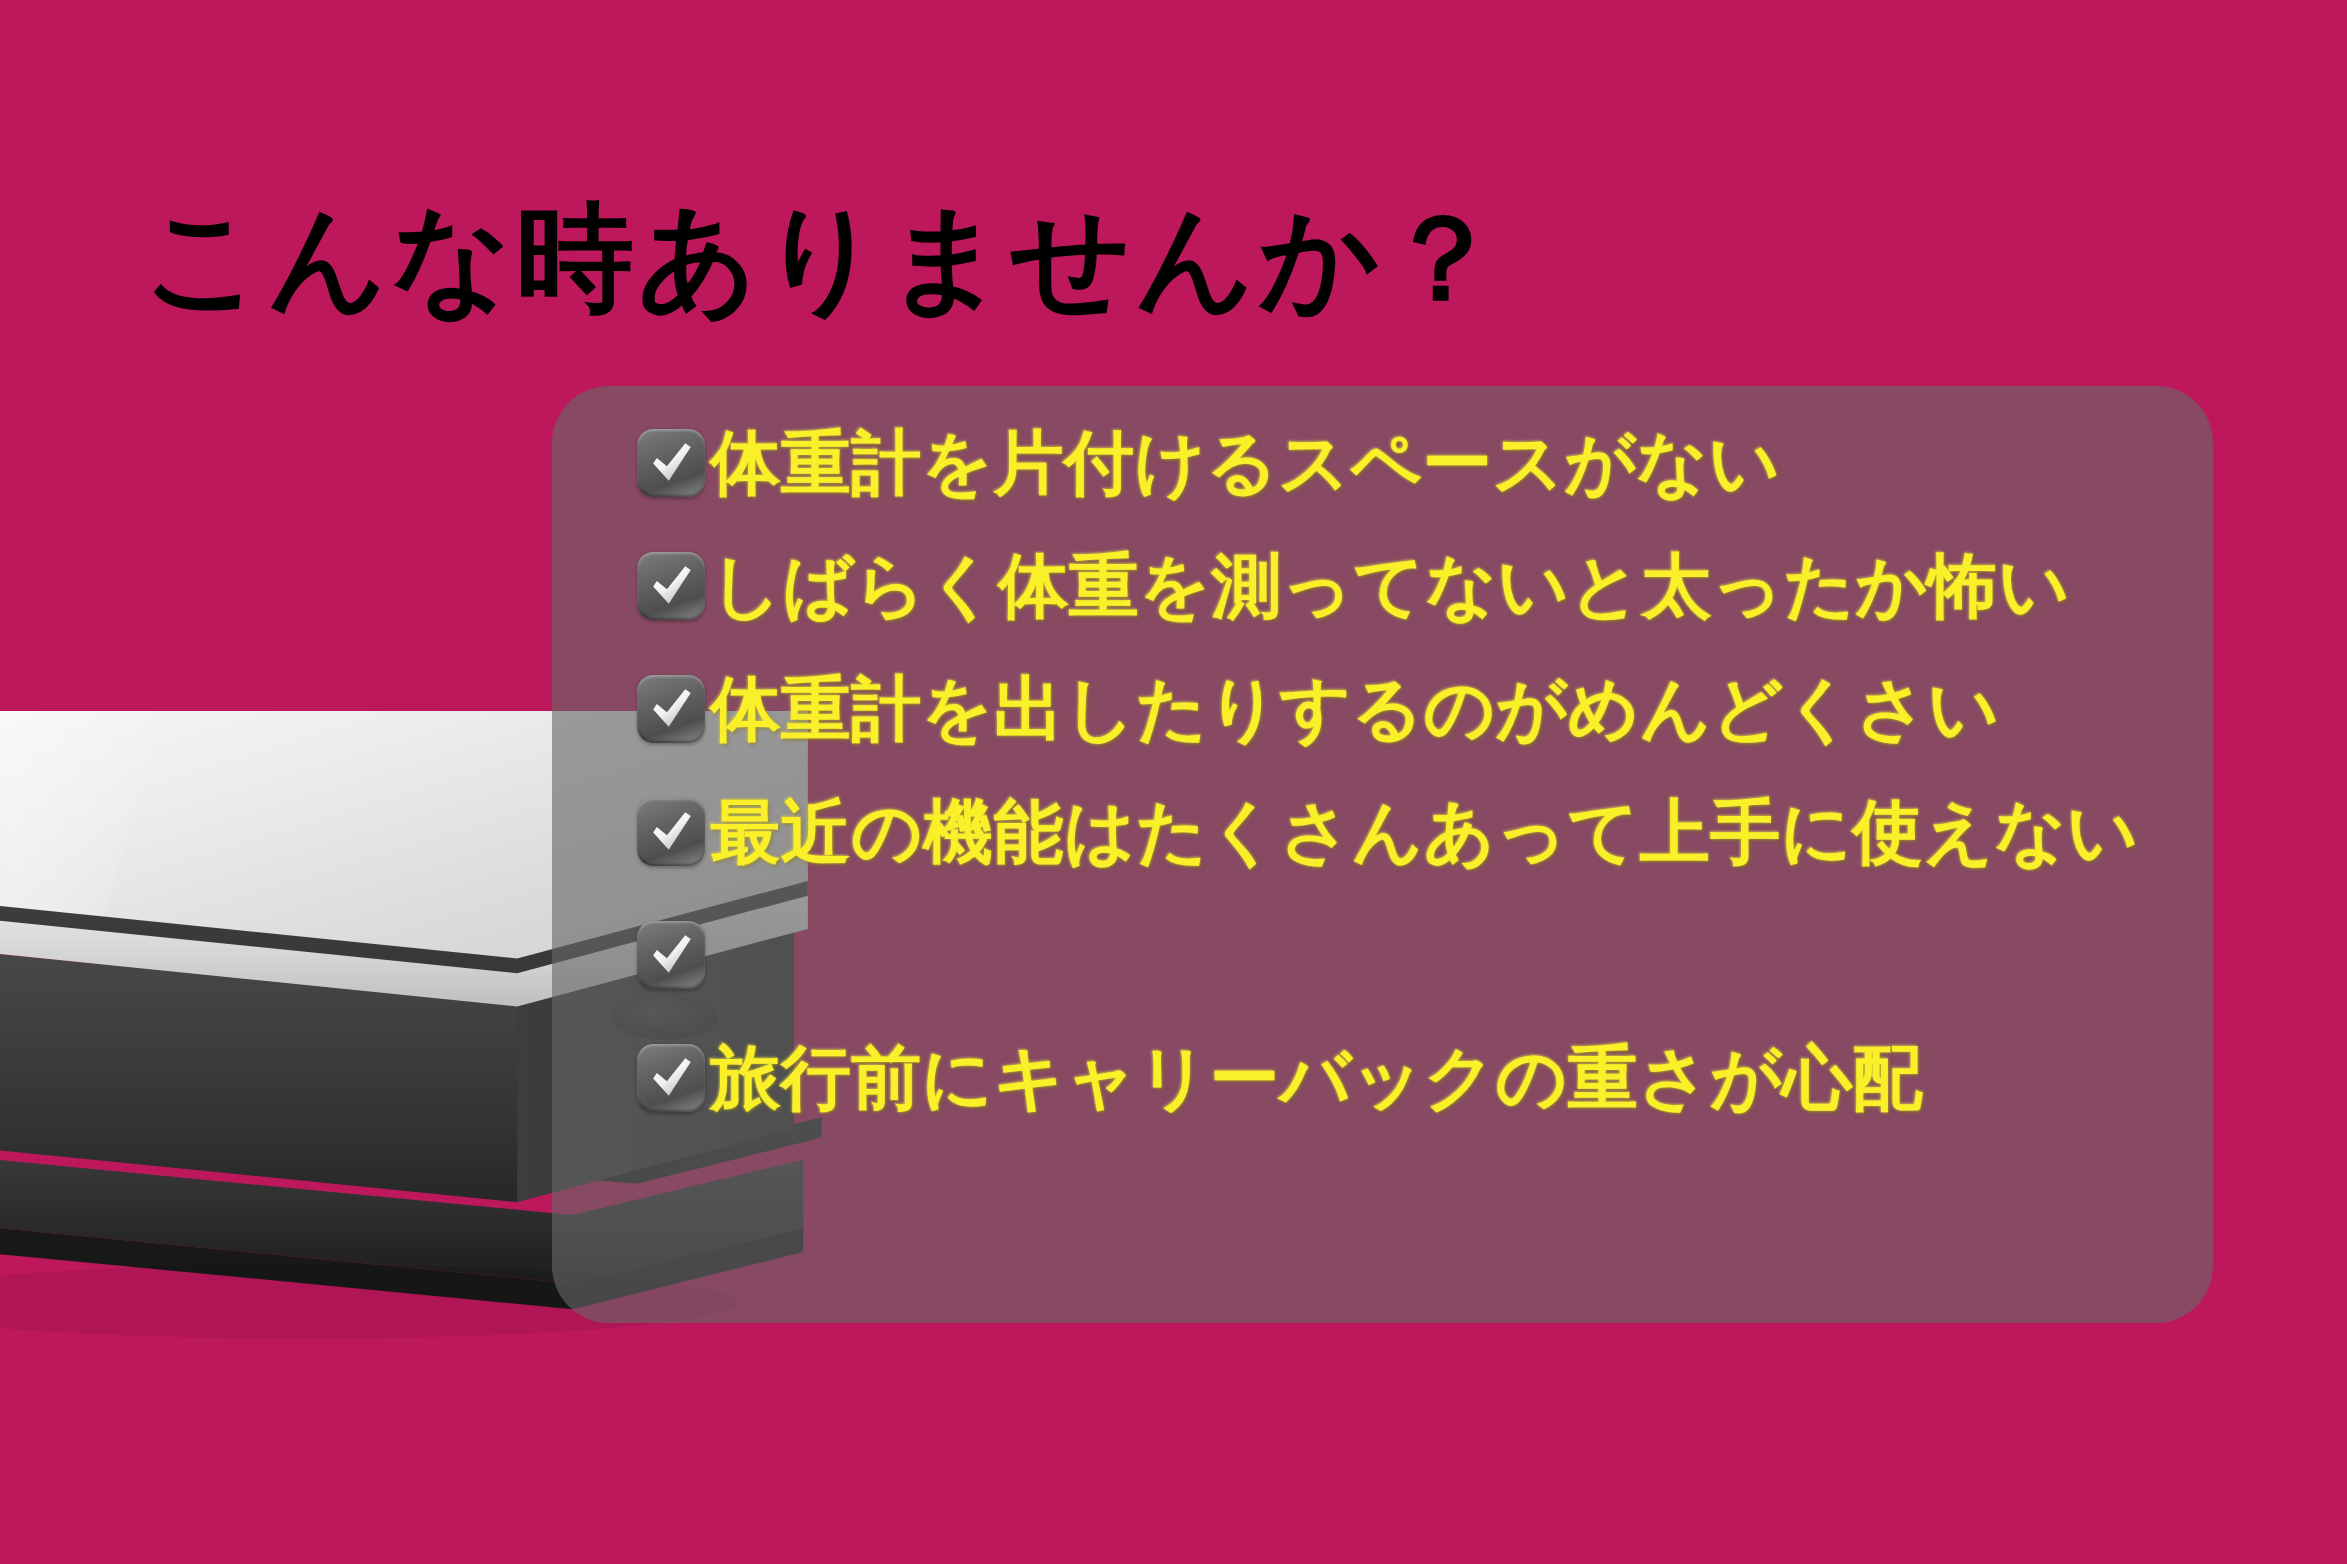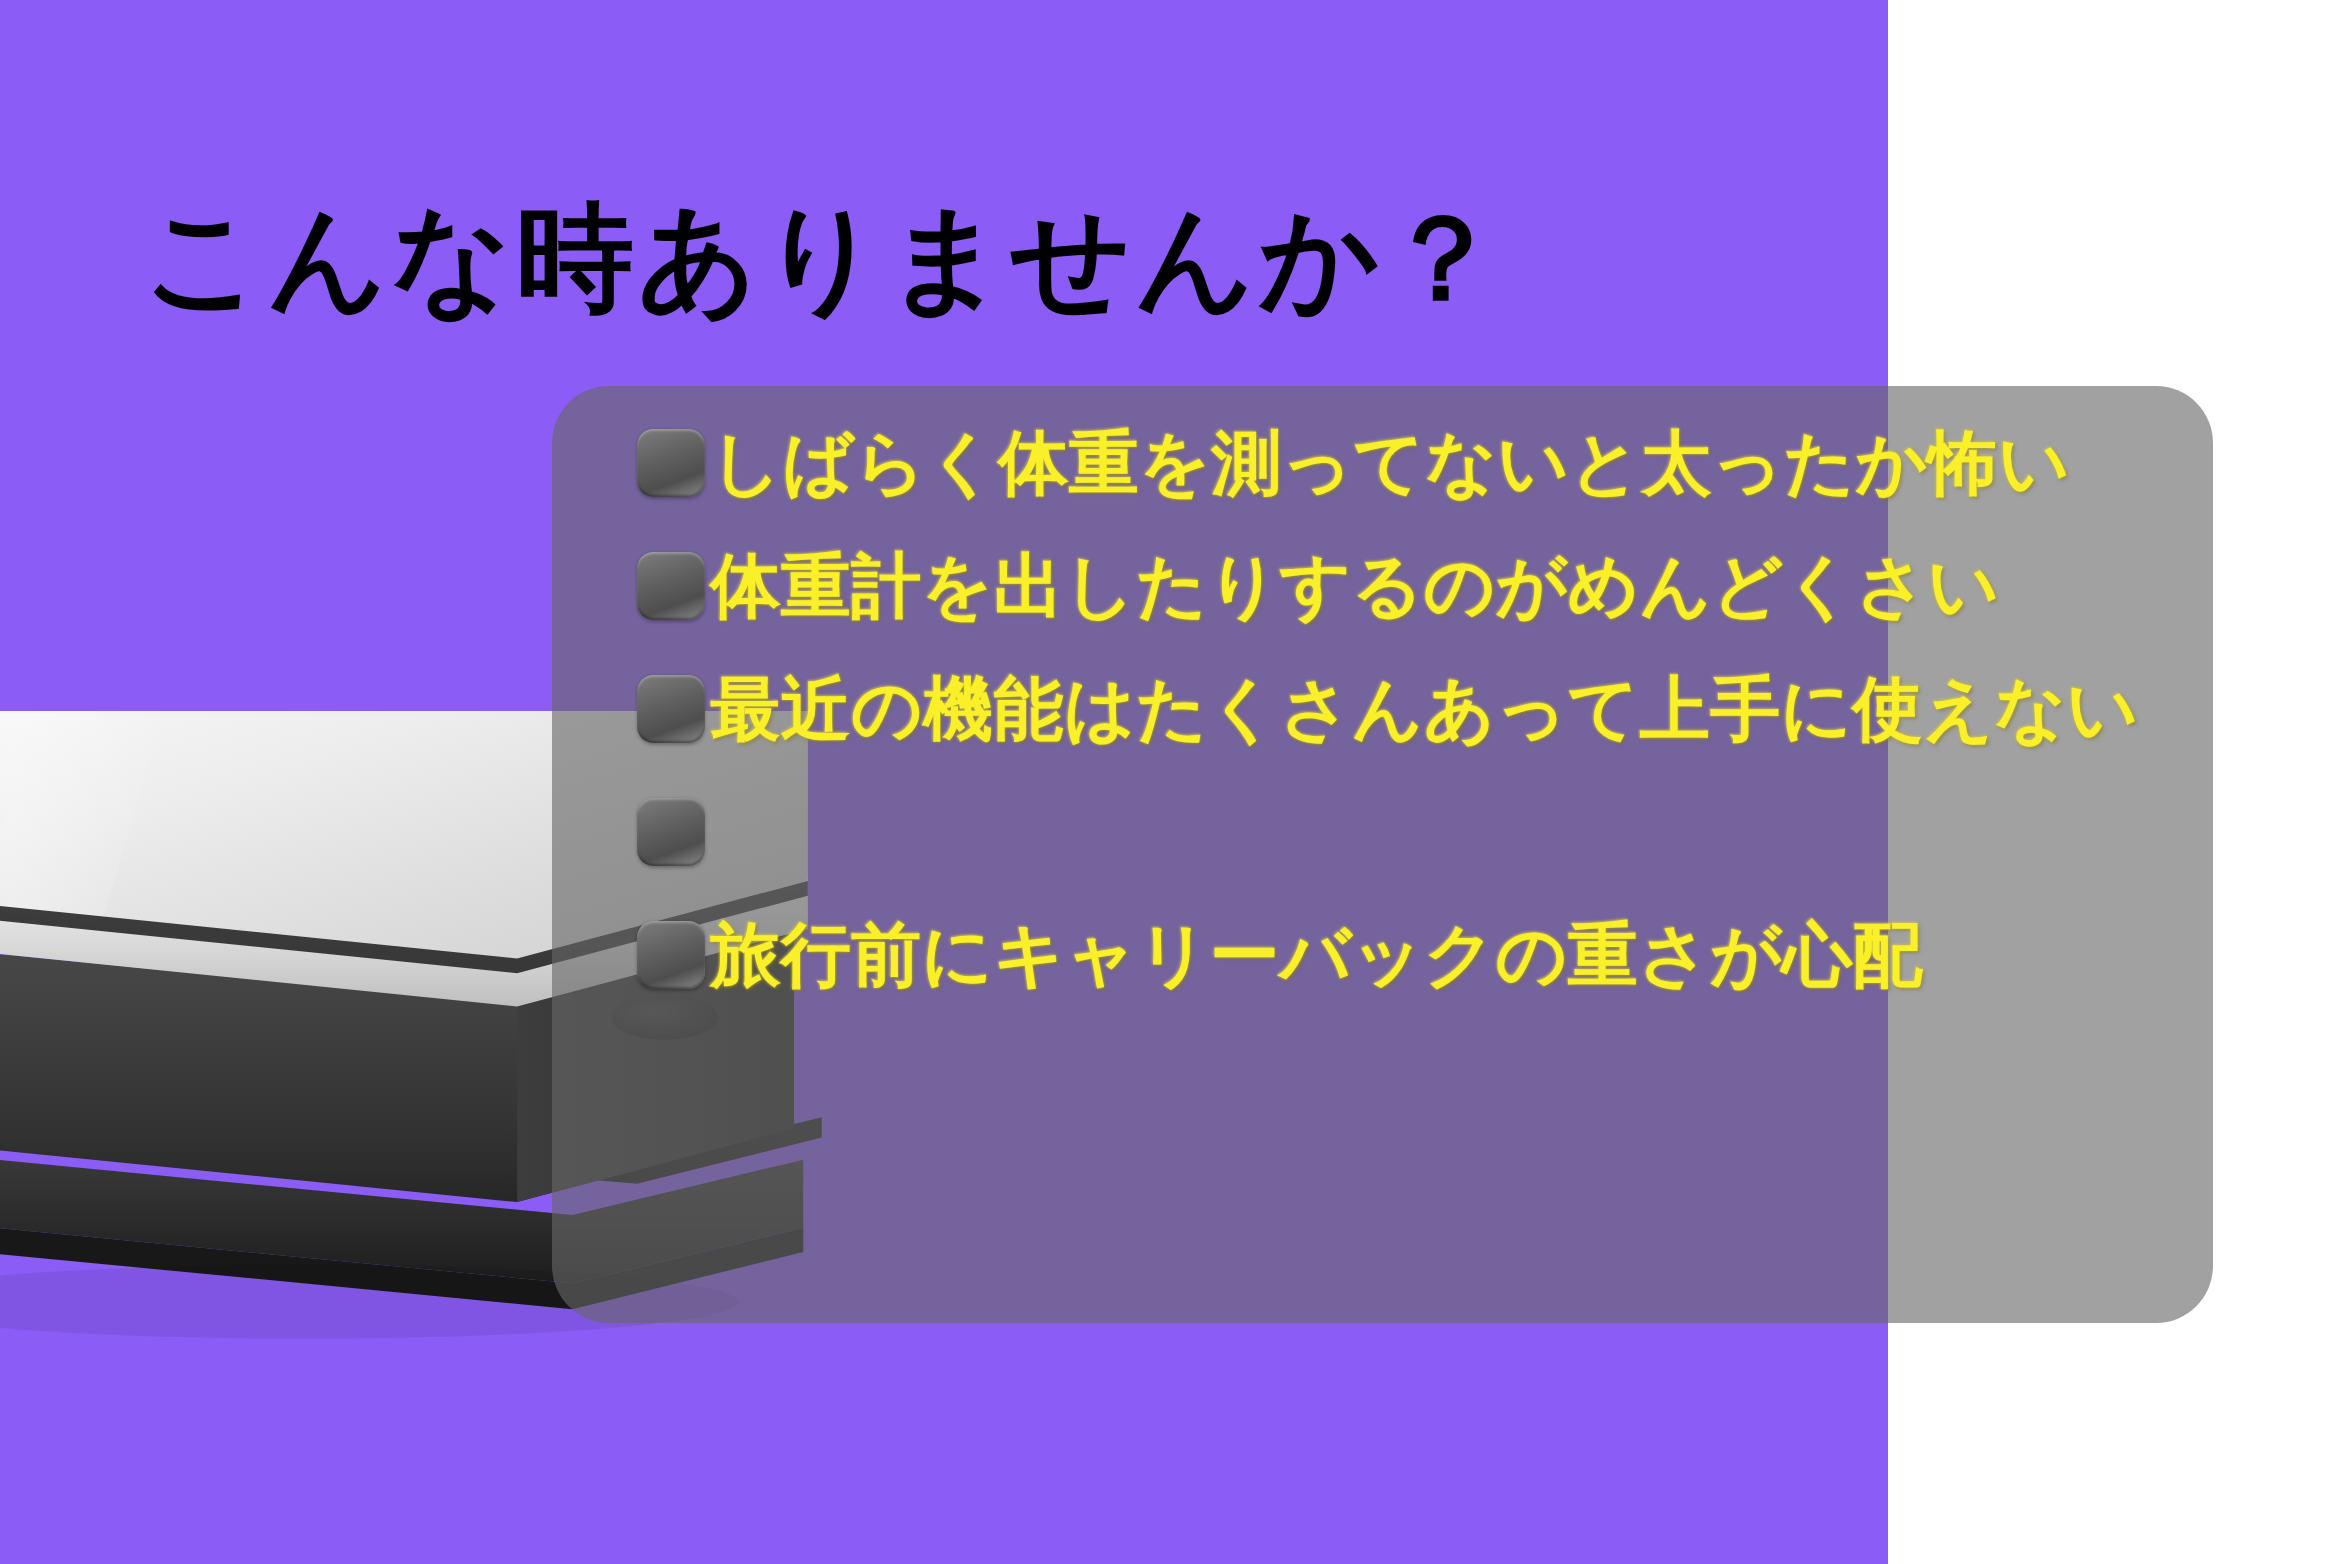--- a/index.html
+++ b/index.html
@@ -6,23 +6,23 @@
 
   html, body {
     width: 2347px;
     height: 1564px;
     background: #ffffff;
     overflow: hidden;
   }
 
   #stage {
     position: relative;
-    width: 1888px;
+    width: 2347px;
     height: 1564px;
-    background: #8b5cf6;
+    background: #be185d;
     font-family: "DejaVu Sans", "Liberation Sans", sans-serif;
   }
 
   
   #product-photo {
     position: absolute;
     left: -129px;
     top: 711px;
     width: 1163px;
     height: 757px;
@@ -181,20 +181,35 @@
       <ellipse cx="470" cy="640" rx="470" ry="40" fill="#000000" opacity="0.07"></ellipse>
     </svg>
   </div>
 
   <div id="callout-panel"></div>
 
   <h1 id="page-title">こんな時ありませんか？</h1>
 
   <div id="checklist">
 
+    <div class="check-row">
+      <span class="checkbox-icon">
+        <svg viewBox="0 0 60 60">
+          <defs>
+            <linearGradient id="ck1" x1="0" y1="0" x2="0.7" y2="1">
+              <stop offset="0%" stop-color="#ffffff"></stop>
+              <stop offset="55%" stop-color="#f2f2f2"></stop>
+              <stop offset="100%" stop-color="#b9b9b9"></stop>
+            </linearGradient>
+          </defs>
+          <path d="M10 31 L14 25 L25 34 L45 9 L51 13 L27 50 Z" fill="url(#ck1)"></path>
+        </svg>
+      </span>
+      <span class="check-label">体重計を片付けるスペースがない</span>
+    </div>
 
     <div class="check-row">
       <span class="checkbox-icon">
         <svg viewBox="0 0 60 60">
           <path d="M10 31 L14 25 L25 34 L45 9 L51 13 L27 50 Z" fill="url(#ck1)"></path>
         </svg>
       </span>
       <span class="check-label">しばらく体重を測ってないと太ったか怖い</span>
     </div>
 

